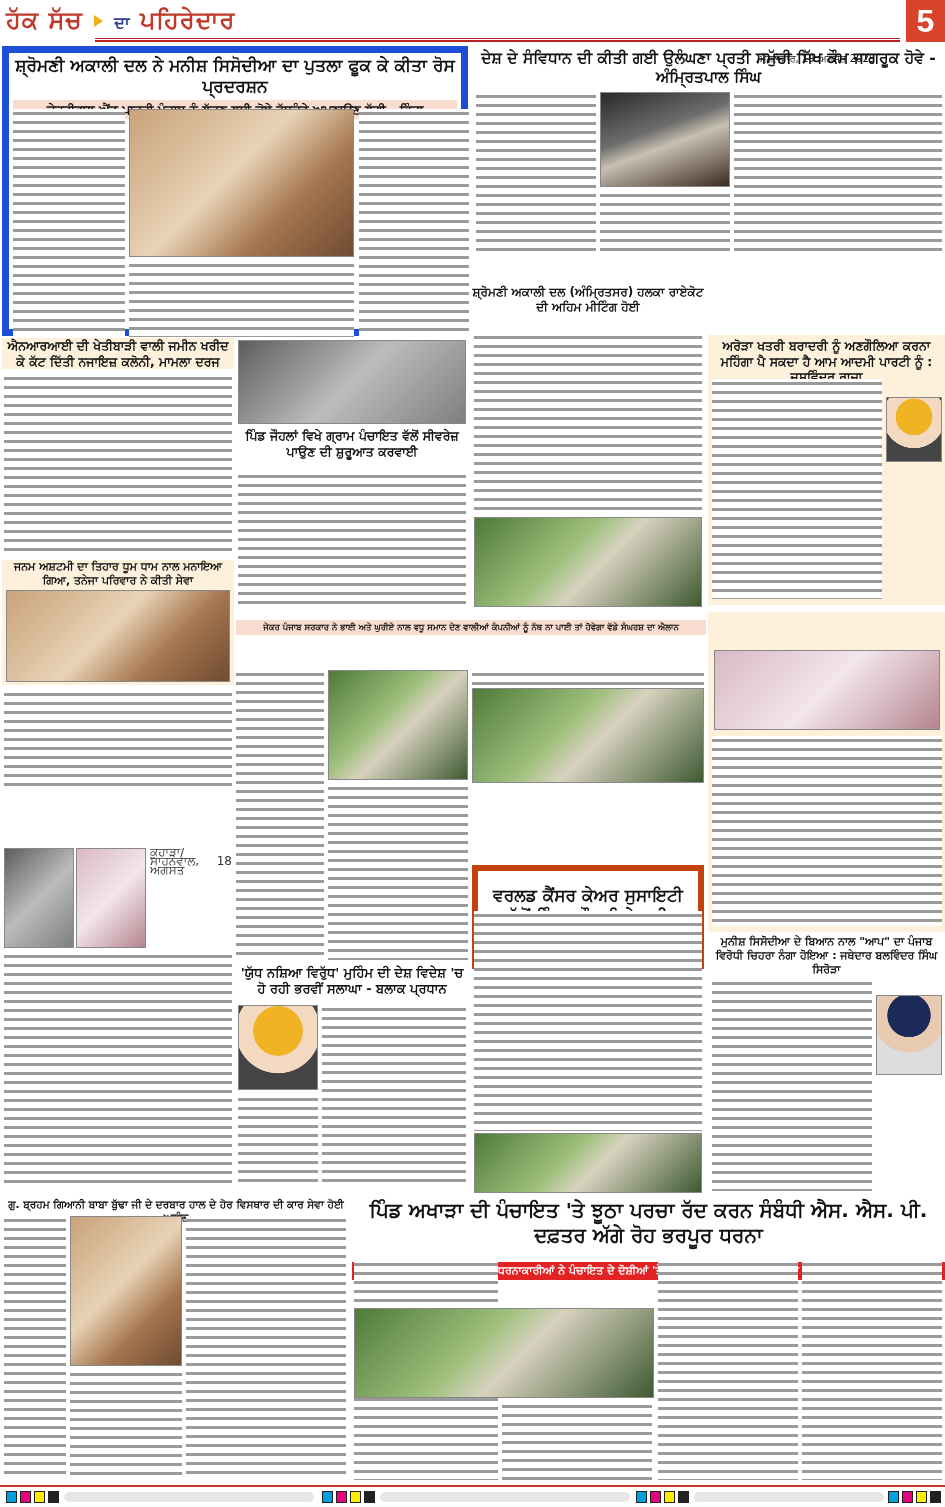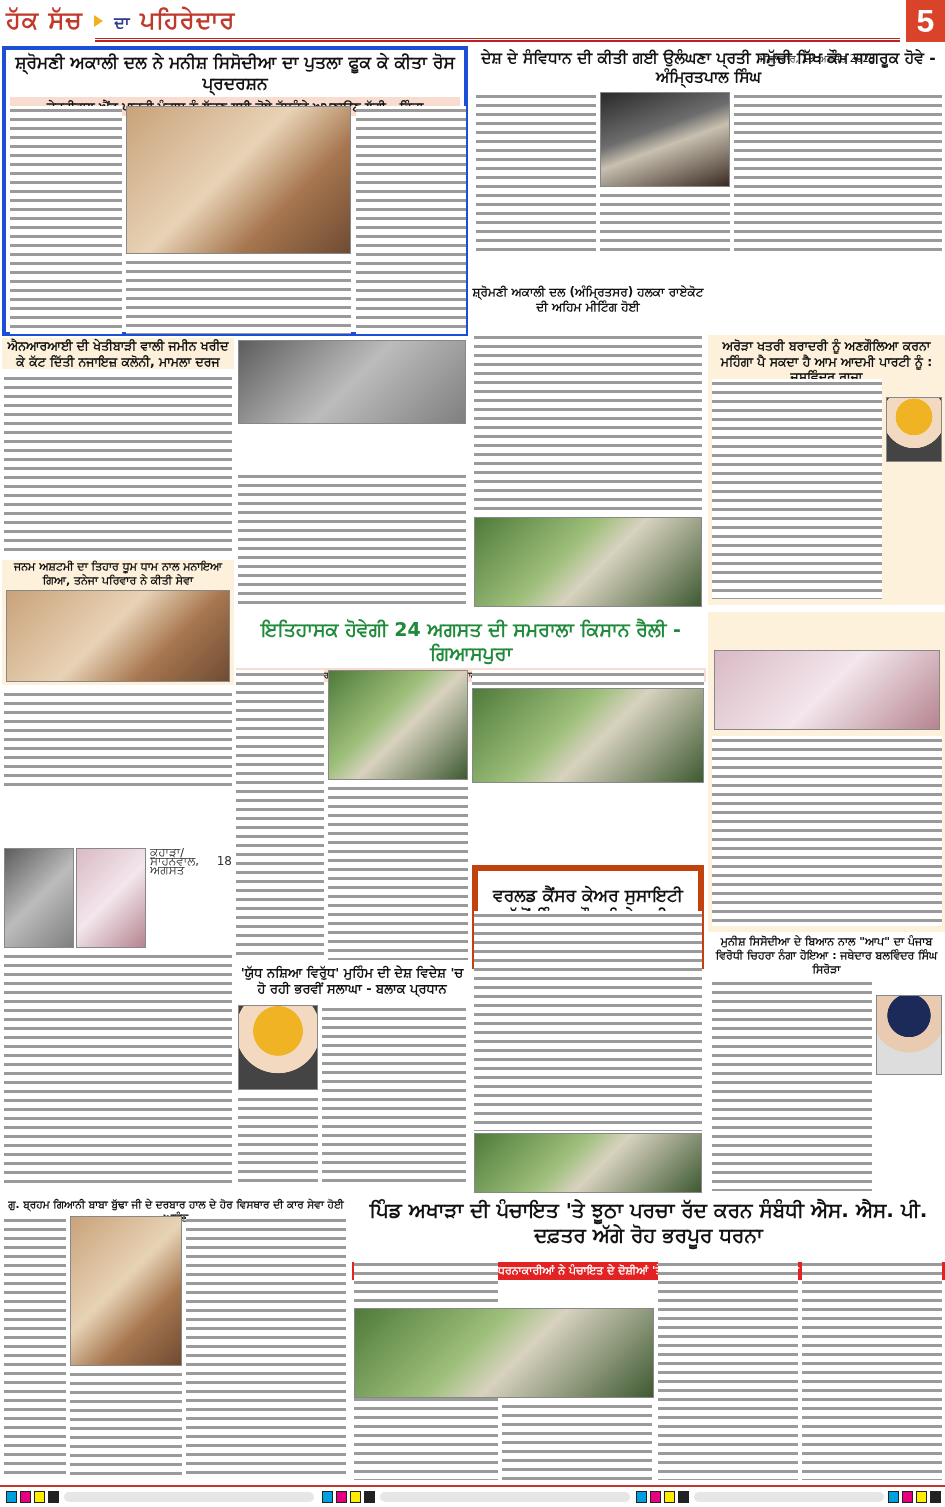--- a/index.html
+++ b/index.html
@@ -6,21 +6,21 @@
   body { width: 945px; height: 1507px; background: #fff; font-family: "DejaVu Sans", sans-serif; position: relative; overflow: hidden; color: #111; }
   .abs { position: absolute; }
   .masthead { left: 0; top: 0; width: 945px; height: 44px; }
   .logo { left: 6px; top: 6px; font-size: 24px; font-weight: bold; color: #c0392b; letter-spacing: 1px; white-space: nowrap; }
   .logo .da { color: #2e3b8f; font-size: 16px; }
   .logo-flag { display: inline-block; width: 0; height: 0; border-left: 9px solid #f2b01e; border-top: 6px solid transparent; border-bottom: 6px solid transparent; vertical-align: middle; margin: 0 2px; }
   .mast-line { left: 95px; top: 38px; width: 805px; height: 4px; border-top: 1px solid #b22; border-bottom: 2px solid #b22; }
   .dateline { left: 760px; top: 12px; font-size: 10px; margin-top: 41px; }
   .pageno { left: 906px; top: 0; width: 39px; height: 42px; background: #d9432a; color: #fff; font-size: 32px; font-weight: bold; text-align: center; line-height: 42px; font-family: "Liberation Sans", sans-serif; }
   .hl { font-weight: bold; line-height: 1.25; text-align: center; }
-  .box-red { border: 4px solid #1d4ed8; }
+  .box-red { border: 7px solid #1d4ed8; }
   .band { background: #f8dccf; }
   .bandy { background: #fdf1dc; }
   .text { font-size: 12px; line-height: 9px; color: #333; text-align: justify; overflow: hidden; }
   .textfill { background: repeating-linear-gradient(#fff 0, #fff 3px, #9a9a9a 3px, #9a9a9a 6px, #fff 6px, #fff 9px); }
   .photo { background: linear-gradient(135deg, #6b7a5c, #a8a892 40%, #d7c9b1 60%, #5e6a70); border: 1px solid #888; }
   .photo.warm { background: linear-gradient(135deg, #c9a27a, #e8d3b6 45%, #a6764f 70%, #6f4b33); }
   .photo.green { background: linear-gradient(135deg, #4f7a3a, #9dbf7a 40%, #d8d2bf 55%, #3e5a32); }
   .photo.grey { background: linear-gradient(135deg, #5d5d5d, #bcbcbc 50%, #7f7f7f); }
   .photo.pink { background: linear-gradient(135deg, #d9b9c4, #f3e6ec 50%, #b5848f); }
   .photo.sword { background: linear-gradient(160deg, #2a2a2a, #6d6d6d 40%, #c8c0b0 55%, #3a2b22); }
@@ -75,30 +75,30 @@
   <div class="abs photo turban" style="left:178px;top:62px;width:56px;height:65px;"></div>
 </div>
 
 <div class="abs" style="left:2px;top:338px;width:232px;height:220px;">
   <div class="hl bandy" style="font-size:12.5px;">ਐਨਆਰਆਈ ਦੀ ਖੇਤੀਬਾੜੀ ਵਾਲੀ ਜਮੀਨ ਖਰੀਦ ਕੇ ਕੱਟ ਦਿੱਤੀ ਨਜਾਇਜ਼ ਕਲੋਨੀ, ਮਾਮਲਾ ਦਰਜ</div>
   <div class="abs text textfill" style="left:2px;top:36px;width:228px;height:180px;"></div>
 </div>
 
 <div class="abs" style="left:236px;top:340px;width:232px;height:270px;">
   <div class="abs photo grey" style="left:2px;top:0;width:228px;height:84px;"></div>
+  <div class="abs hl" style="left:0;top:88px;width:232px;font-size:12.5px;">ਪਿੰਡ ਜੌਹਲਾਂ ਵਿਖੇ ਗ੍ਰਾਮ ਪੰਚਾਇਤ ਵੱਲੋਂ ਸੀਵਰੇਜ਼ ਪਾਉਣ ਦੀ ਸ਼ੁਰੂਆਤ ਕਰਵਾਈ</div>
   <div class="abs text textfill" style="left:2px;top:132px;width:228px;height:135px;"></div>
 </div>
 
 <div class="abs bandy" style="left:2px;top:560px;width:232px;height:125px;">
   <div class="hl" style="font-size:11px;">ਜਨਮ ਅਸ਼ਟਮੀ ਦਾ ਤਿਹਾਰ ਧੂਮ ਧਾਮ ਨਾਲ ਮਨਾਇਆ ਗਿਆ, ਤਨੇਜਾ ਪਰਿਵਾਰ ਨੇ ਕੀਤੀ ਸੇਵਾ</div>
   <div class="abs photo warm" style="left:4px;top:30px;width:224px;height:92px;"></div>
 </div>
 
 <div class="abs" style="left:236px;top:618px;width:470px;height:345px;">
-  <div class="hl" style="font-size:19px;color:#1f8a3a;">ਇਤਿਹਾਸਕ ਹੋਵੇਗੀ 24 ਅਗਸਤ ਦੀ ਸਮਰਾਲਾ ਕਿਸਾਨ ਰੈਲੀ - ਗਿਆਸਪੁਰਾ</div>
   <div class="hl band" style="font-size:8.5px;padding:2px 0;margin-top:2px;">ਜੇਕਰ ਪੰਜਾਬ ਸਰਕਾਰ ਨੇ ਭਾਈ ਅਤੇ ਘੁਰੀਏ ਨਾਲ ਵਧੂ ਸਮਾਨ ਦੇਣ ਵਾਲੀਆਂ ਕੰਪਨੀਆਂ ਨੂੰ ਨੱਥ ਨਾ ਪਾਈ ਤਾਂ ਹੋਵੇਗਾ ਵੱਡੇ ਸੰਘਰਸ਼ ਦਾ ਐਲਾਨ</div>
   <div class="abs text textfill" style="left:0;top:52px;width:88px;height:290px;"></div>
   <div class="abs photo green" style="left:92px;top:52px;width:140px;height:110px;"></div>
   <div class="abs text textfill" style="left:92px;top:166px;width:140px;height:176px;"></div>
   <div class="abs text textfill" style="left:236px;top:52px;width:232px;height:110px;"></div>
   <div class="abs photo green" style="left:236px;top:70px;width:232px;height:95px;"></div>
 </div>
 
 <div class="abs bandy" style="left:708px;top:612px;width:237px;height:320px;">
   <div class="abs photo pink" style="left:6px;top:38px;width:226px;height:80px;"></div>

